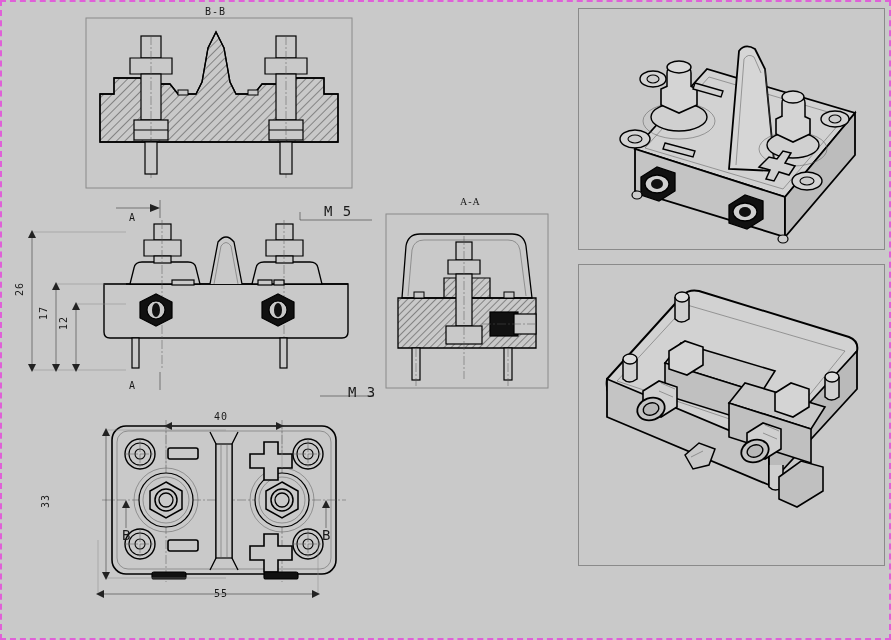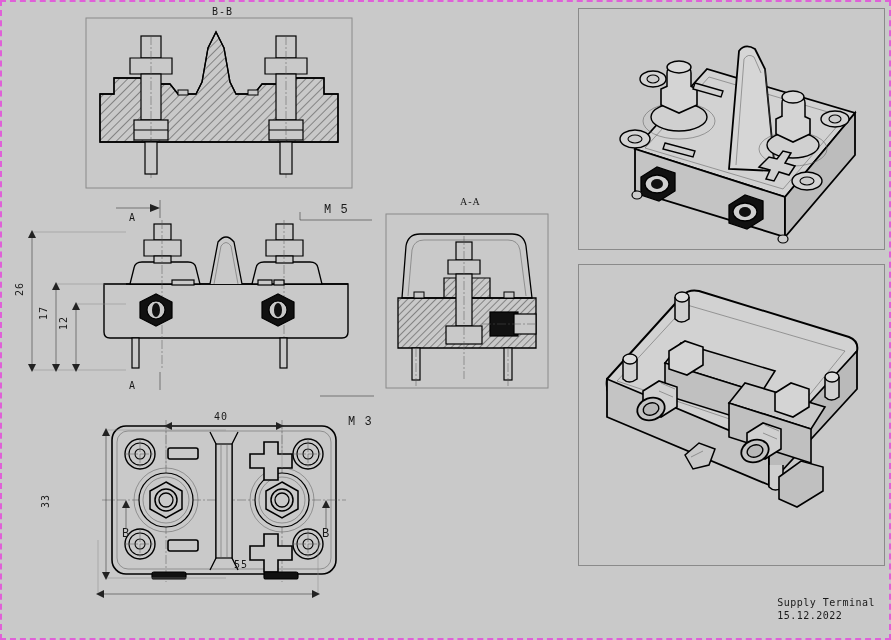--- a/index.html
+++ b/index.html
@@ -11,41 +11,41 @@
     position:relative;
   }
   #sheet{position:absolute;inset:0;}
   .sel-border{position:absolute;inset:0;border:2px dashed #e060d8;pointer-events:none;z-index:90;}
   .vp{position:absolute;border:1px solid #8a8a8a;background:transparent;}
   .lbl{
     position:absolute;
     font-family:"DejaVu Sans Mono", monospace;
     font-size:10px;color:#1a1a1a;letter-spacing:1px;white-space:nowrap;
   }
-  .lbl.sm{font-size:12px;font-family:Liberation Mono, monospace;}
+  .lbl.sm{font-size:14px;}
   .vert{transform-origin:0 0;}
   .title-block{position:absolute;right:16px;bottom:18px;text-align:left;}
   .title-block div{
     font-family:"DejaVu Sans Mono", monospace;
     font-size:10px;color:#1a1a1a;line-height:13px;letter-spacing:0.5px;
   }
   svg{display:block;overflow:visible;}
   .ln{stroke:#000;fill:none;}
   .thin{stroke:#555;stroke-width:.5;fill:none;}
   .ctr{stroke:#555;stroke-width:.5;fill:none;stroke-dasharray:9 2 2 2;}
   .dimln{stroke:#3a3a3a;stroke-width:.6;fill:none;}
   .ext{stroke:#8a8a8a;stroke-width:.5;fill:none;}
   .solid{fill:#c9c9c9;stroke:#000;stroke-width:1.2;}
 </style>
 </head>
 <body>
 
 <div id="sheet">
 
-  <div class="lbl" style="left:212px;top:6px;">B-B</div>
+  <div class="lbl" style="left:205px;top:6px;">B-B</div>
   <svg style="position:absolute;left:86px;top:18px;" width="266" height="170" viewBox="0 0 266 170">
     <defs>
       <pattern id="h45" patternUnits="userSpaceOnUse" width="6" height="6" patternTransform="rotate(45)">
         <line x1="0" y1="0" x2="0" y2="6" stroke="#000" stroke-width="0.7"></line>
       </pattern>
       <pattern id="h45b" patternUnits="userSpaceOnUse" width="5" height="5" patternTransform="rotate(45)">
         <line x1="0" y1="0" x2="0" y2="5" stroke="#000" stroke-width="0.7"></line>
       </pattern>
       <pattern id="h135" patternUnits="userSpaceOnUse" width="6" height="6" patternTransform="rotate(-45)">
         <line x1="0" y1="0" x2="0" y2="6" stroke="#000" stroke-width="0.7"></line>
@@ -129,21 +129,21 @@
 
   <svg style="position:absolute;left:296px;top:198px;" width="80" height="26" viewBox="0 0 80 26">
     <line x1="4" y1="22" x2="76" y2="22" class="dimln"></line>
     <line x1="4" y1="22" x2="4" y2="14" class="dimln"></line>
   </svg>
   <div class="lbl sm" style="left:324px;top:203px;">M 5</div>
 
   <svg style="position:absolute;left:318px;top:384px;" width="60" height="16" viewBox="0 0 60 16">
     <line x1="2" y1="12" x2="56" y2="12" class="dimln"></line>
   </svg>
-  <div class="lbl sm" style="left:348px;top:384px;margin-top:31px;">M 3</div>
+  <div class="lbl sm" style="left:348px;top:384px;">M 3</div>
 
   <svg style="position:absolute;left:14px;top:222px;" width="120" height="170" viewBox="0 0 120 170">
 
     <line x1="18" y1="10" x2="112" y2="10" class="ext"></line>
     <line x1="42" y1="62" x2="112" y2="62" class="ext"></line>
     <line x1="62" y1="82" x2="112" y2="82" class="ext"></line>
     <line x1="18" y1="148" x2="112" y2="148" class="ext"></line>
 
     <line x1="18" y1="10" x2="18" y2="148" class="dimln"></line>
     <polygon points="14,16 22,16 18,8" fill="#222"></polygon>
@@ -285,21 +285,21 @@
     <polygon points="84,182 84,190 76,186" fill="#222"></polygon>
     <polygon points="292,182 292,190 300,186" fill="#222"></polygon>
 
     <line x1="106" y1="94" x2="106" y2="120" class="dimln"></line>
     <polygon points="102,100 110,100 106,92" fill="#222"></polygon>
     <line x1="306" y1="94" x2="306" y2="120" class="dimln"></line>
     <polygon points="302,100 310,100 306,92" fill="#222"></polygon>
   </svg>
   <div class="lbl" style="left:214px;top:411px;">40</div>
   <div class="lbl vert" style="left:40px;top:508px;transform:rotate(-90deg);">33</div>
-  <div class="lbl" style="left:214px;top:559px;margin-left:20px;">55</div>
+  <div class="lbl" style="left:214px;top:588px;">55</div>
   <div class="lbl sm" style="left:122px;top:527px;">B</div>
   <div class="lbl sm" style="left:322px;top:527px;">B</div>
 
   <div class="vp" style="left:578px;top:8px;width:305px;height:240px;">
     <svg width="303" height="238" viewBox="0 0 303 238">
 
       <path d="M56,140 L128,60 L276,104 L206,188 Z" fill="#d2d2d2" stroke="#000" stroke-width="1.8"></path>
 
       <path d="M56,140 L56,182 L206,228 L206,188 Z" fill="#c4c4c4" stroke="#000" stroke-width="1.8"></path>
 
@@ -402,19 +402,15 @@
         <path d="M190,200 L190,222 Q196,228 204,222 L204,200" fill="#cfcfcf" stroke="#000" stroke-width="1.5"></path>
       </g>
 
       <path d="M106,190 L120,178 L136,184 L130,200 L114,204 Z" fill="#c9c9c9" stroke="#000" stroke-width="1.5"></path>
       <path d="M112,192 L124,186" class="thin"></path>
 
       <path d="M200,212 L222,196 L244,202 L244,226 L218,242 L200,234 Z" fill="#c0c0c0" stroke="#000" stroke-width="1.6"></path>
     </svg>
   </div>
 
-  <div class="title-block">
-    <div>Supply Terminal</div>
-    <div>15.12.2022</div>
-  </div>
 
   <div class="sel-border"></div>
 </div>
 
 </body></html>

